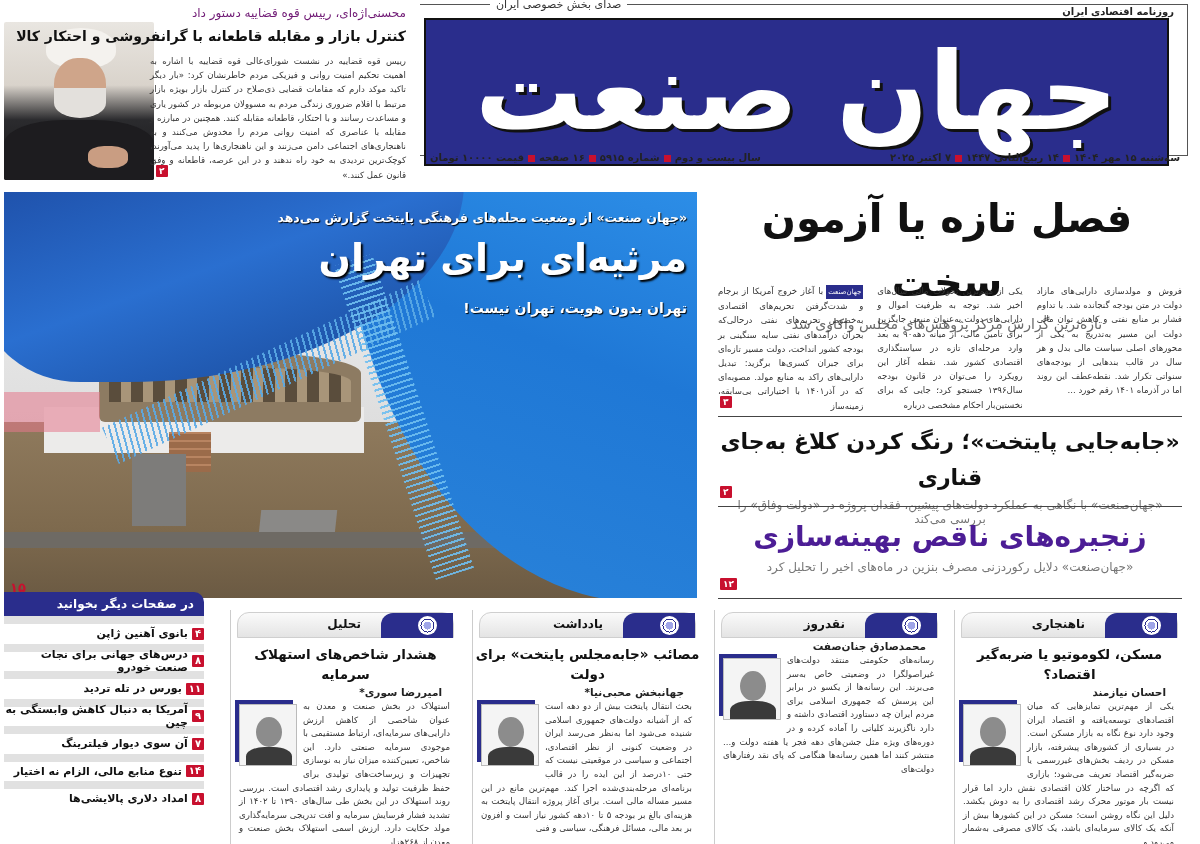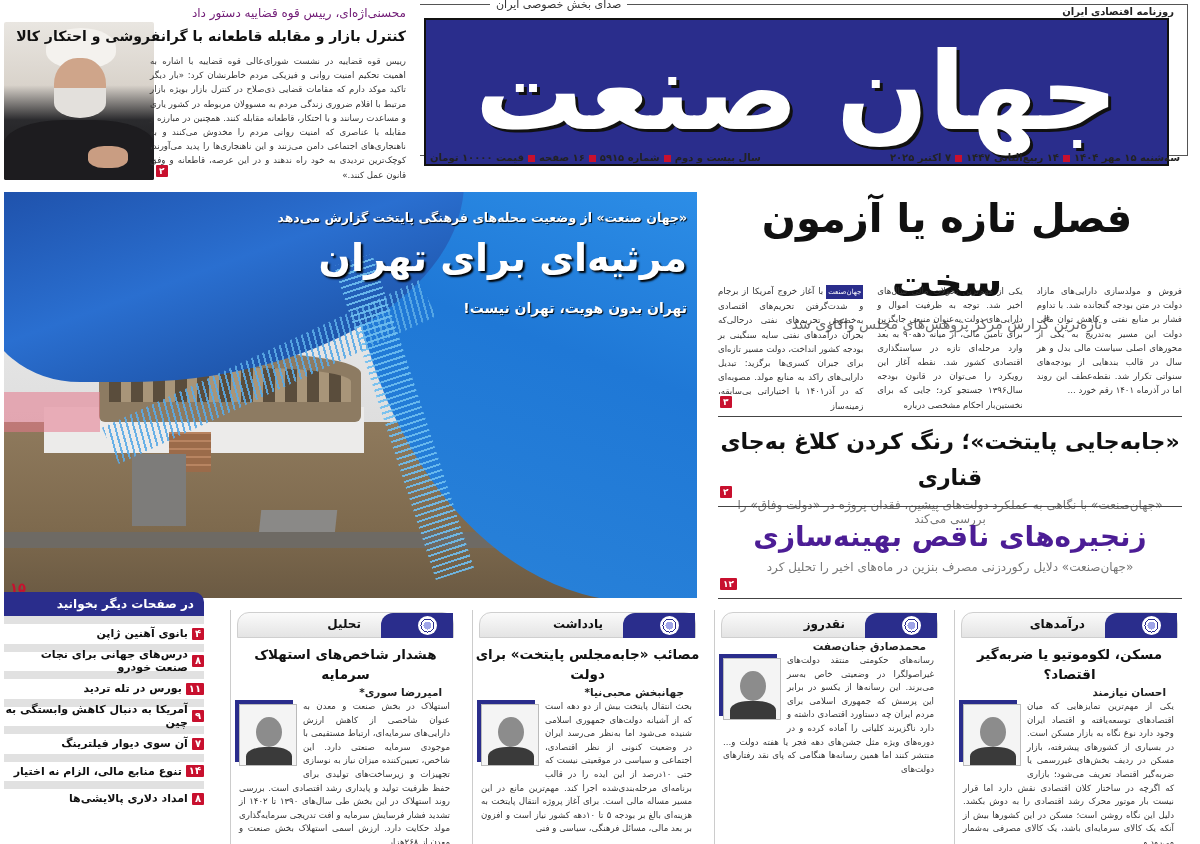--- a/index.html
+++ b/index.html
@@ -236,21 +236,21 @@
   <div class="sub">«جهان‌صنعت» دلایل رکوردزنی مصرف بنزین در ماه‌های اخیر را تحلیل کرد</div>
 </section>
 <span class="page-badge story3-badge">۱۲</span>
 
 <div class="rule" style="top:598px"></div>
 
 <article class="opinion" style="left:954px">
   <div class="op-header">
     <div class="tab"></div>
       <div class="tab-icon"></div>
-    <span class="label">درآمدهای</span>
+    <span class="label">ناهنجاری</span>
   </div>
   <div class="op-title">مسکن، لکوموتیو یا ضربه‌گیر اقتصاد؟</div>
   <div class="op-author">احسان نیازمند</div>
   <div class="op-body-wrap">
     <div class="op-portrait">
         <div class="body"></div>
         <div class="head"></div>
       </div>
     <div class="op-body">یکی از مهم‌ترین تمایزهایی که میان اقتصادهای توسعه‌یافته و اقتصاد ایران وجود دارد نوع نگاه به بازار مسکن است. در بسیاری از کشورهای پیشرفته، بازار مسکن در ردیف بخش‌های غیررسمی یا ضربه‌گیر اقتصاد تعریف می‌شود؛ بازاری که اگرچه در ساختار کلان اقتصادی نقش دارد اما قرار نیست بار موتور محرک رشد اقتصادی را به دوش بکشد. دلیل این نگاه روشن است؛ مسکن در این کشورها بیش از آنکه یک کالای سرمایه‌ای باشد، یک کالای مصرفی به‌شمار می‌رود و</div>
   </div>

